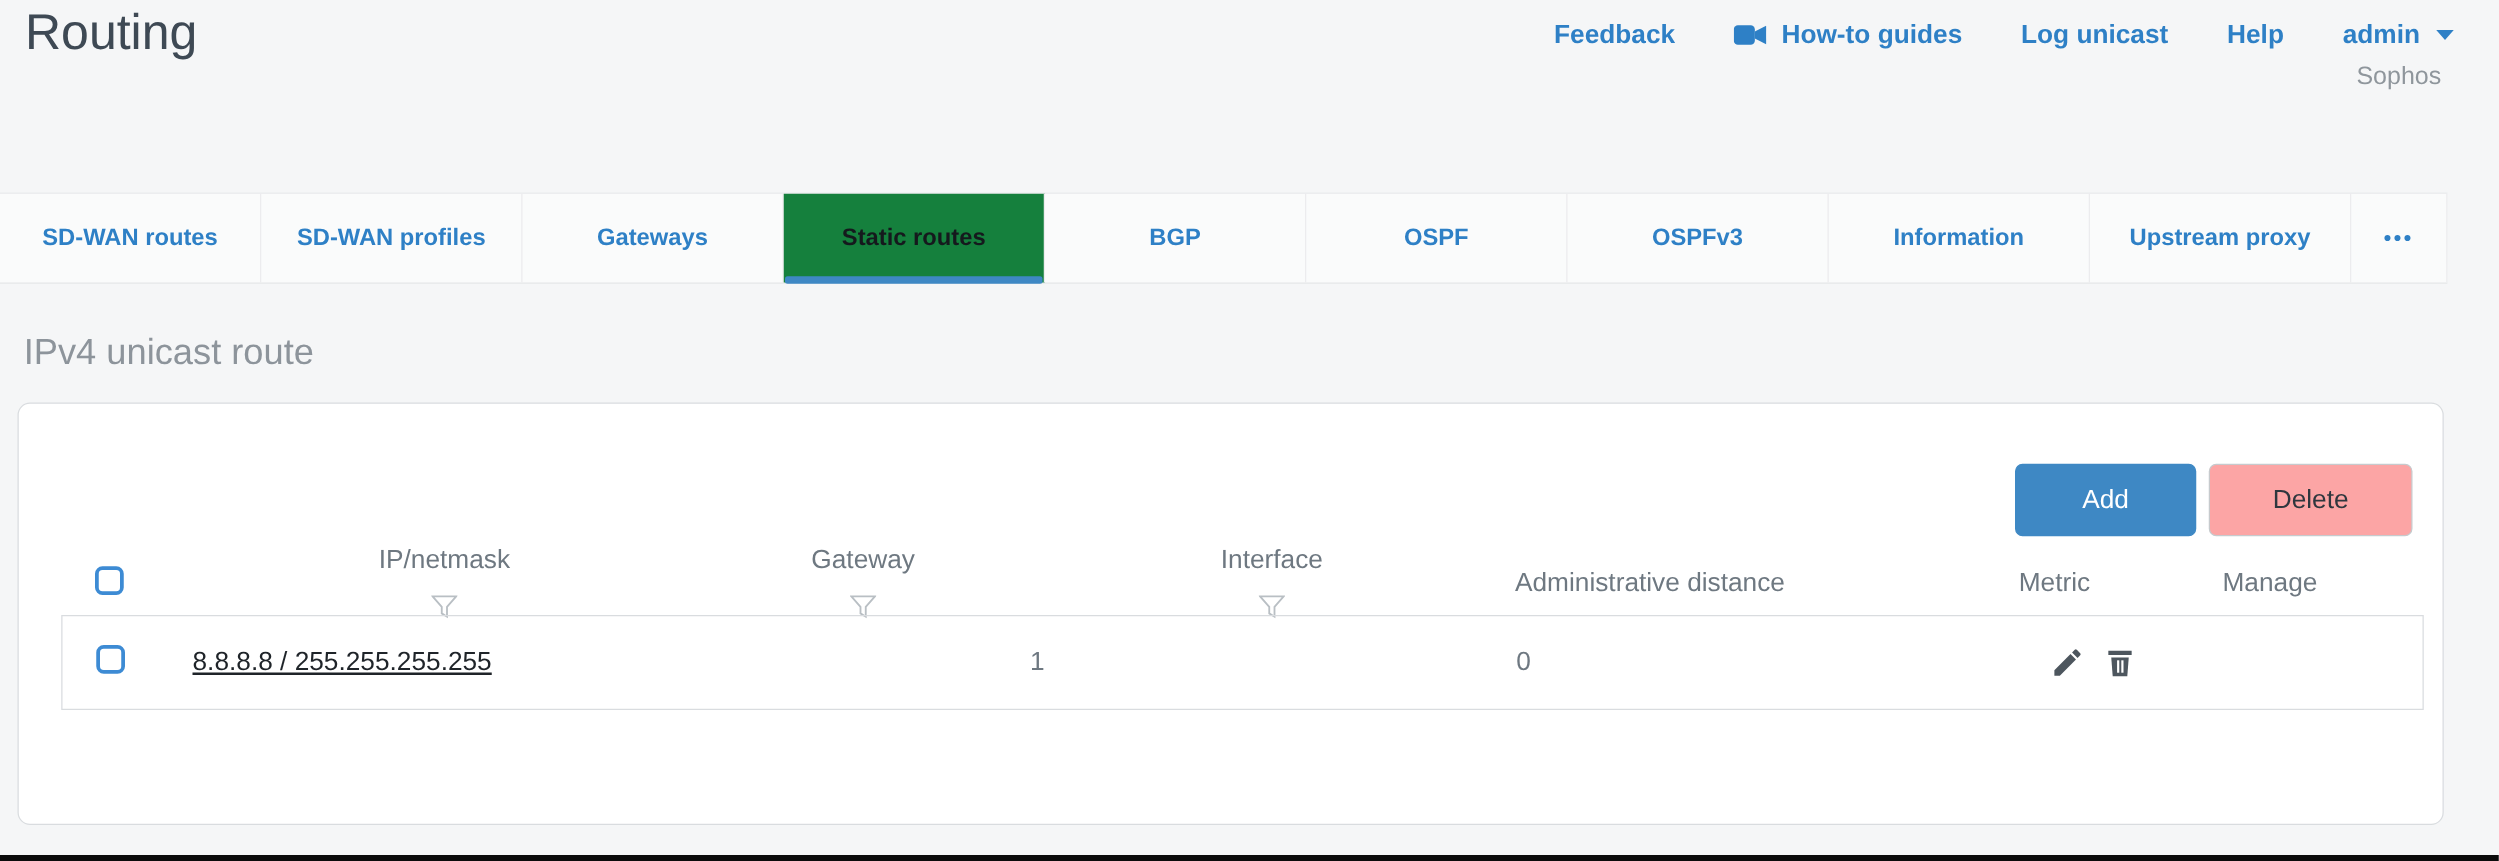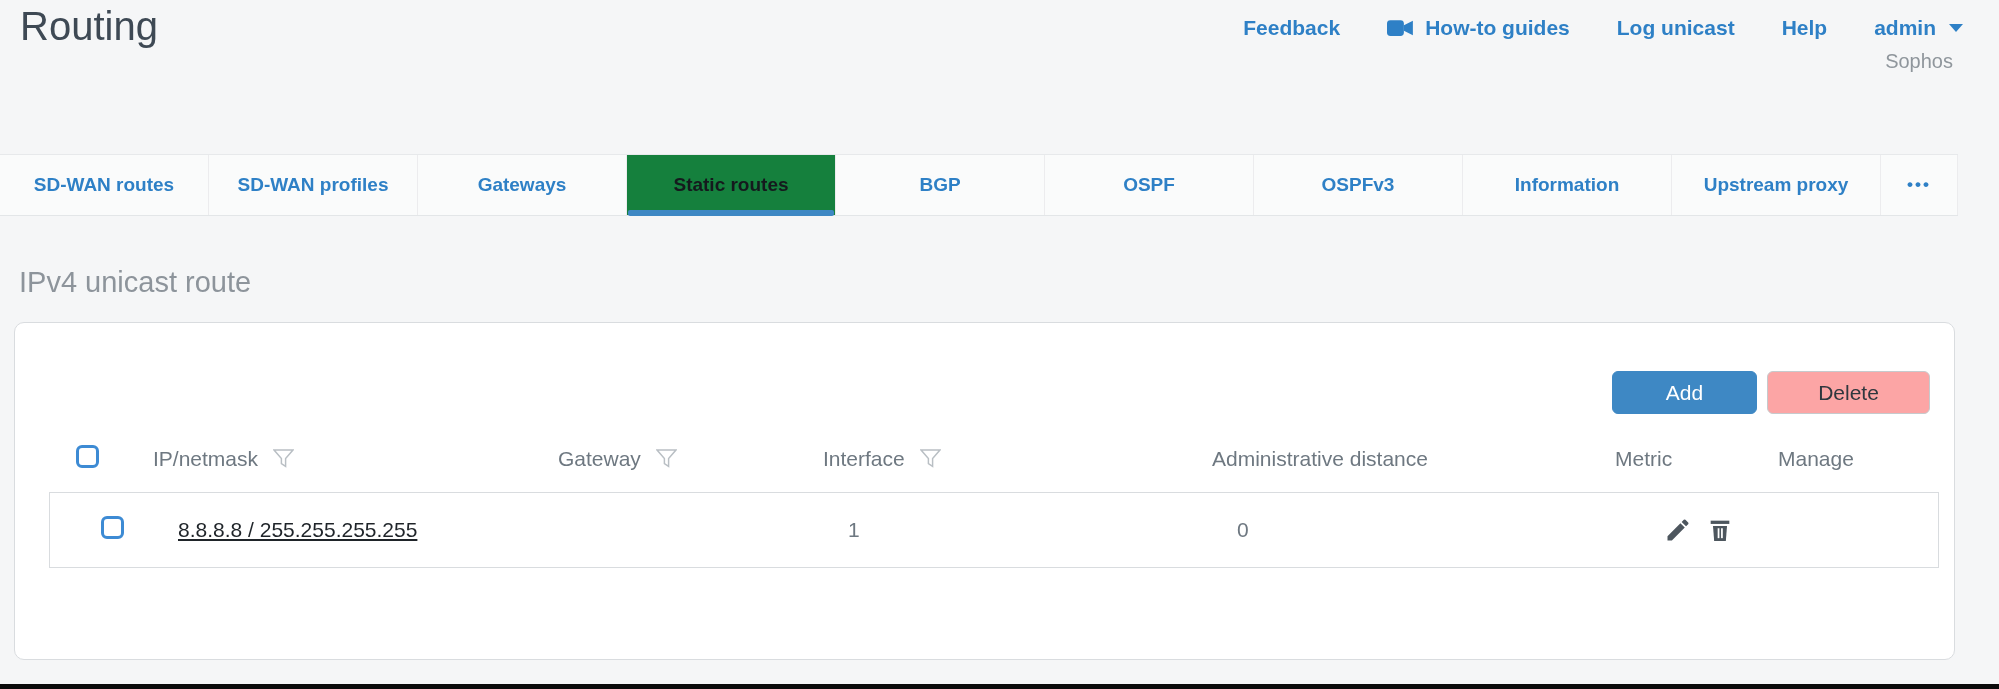--- a/index.html
+++ b/index.html
@@ -31,21 +31,21 @@
     border-top:8px solid #2e80c6;
   }
   .brand {
     position:absolute; top:50px; right:46px;
     font-size:20px; font-weight:400; color:#8f969c;
   }
 
   
   .tabbar {
     position:absolute; top:154px; left:0;
-    width:1958px; height:62px;
+    width:1958px; height:73px;
     background:#fafbfb;
     border-top:1px solid #e7e9eb;
     border-bottom:1px solid #e3e6e8;
     display:flex;
   }
   .tab {
     flex:0 0 209px;
     display:flex; align-items:center; justify-content:center;
     font-size:19px; font-weight:700; color:#2e80c6;
     border-right:1px solid #ececee;
@@ -65,43 +65,43 @@
   }
   .card {
     position:absolute; left:14px; top:322px;
     width:1941px; height:338px;
     background:#ffffff;
     border:1px solid #d9dcdf;
     border-radius:10px;
   }
   .toolbar { position:absolute; top:48px; right:24px; display:flex; gap:10px; }
   .btn {
-    height:43px; border-radius:6px; font-size:21px;
+    height:58px; border-radius:6px; font-size:21px;
     font-family:"Liberation Sans", sans-serif;
     display:flex; align-items:center; justify-content:center; cursor:pointer;
   }
   .btn-add { width:145px; background:#3e88c4; border:1px solid #3e88c4; color:#ffffff; }
   .btn-delete { width:163px; background:#fca5a5; border:1px solid #c6cacd; color:#2f373e; }
 
   
   .grid-cols {
     display:grid;
     grid-template-columns:104px 405px 265px 389px 403px 163px 1fr;
     align-items:center;
   }
   .thead {
     position:absolute; top:113px; left:34px; width:1890px; height:46px;
     font-size:21px; color:#6e7881;
   }
-  .hcell { display:flex; align-items:center; gap:15px; }
+  .hcell { display:flex; align-items:center; gap:15px;flex-direction:column; }
   .funnel { display:inline-flex; align-items:center; cursor:pointer; }
   .trow {
     position:absolute; top:169px; left:34px; width:1890px; height:76px;
     border:1px solid #d9dcdf;
-    font-size:21px; color:#6e7881;padding-left:24px;
+    font-size:21px; color:#6e7881;
   }
   .checkbox {
     display:inline-block; width:23px; height:23px;
     border:3px solid #3d8bd4; border-radius:6px; background:#ffffff;
     margin-left:27px; cursor:pointer;
   }
   .ip-link { color:#1f2429; text-decoration:underline; cursor:pointer; }
   .manage { display:flex; align-items:center; gap:14px; padding-left:24px; }
   .icon-btn { display:inline-flex; cursor:pointer; }
 

